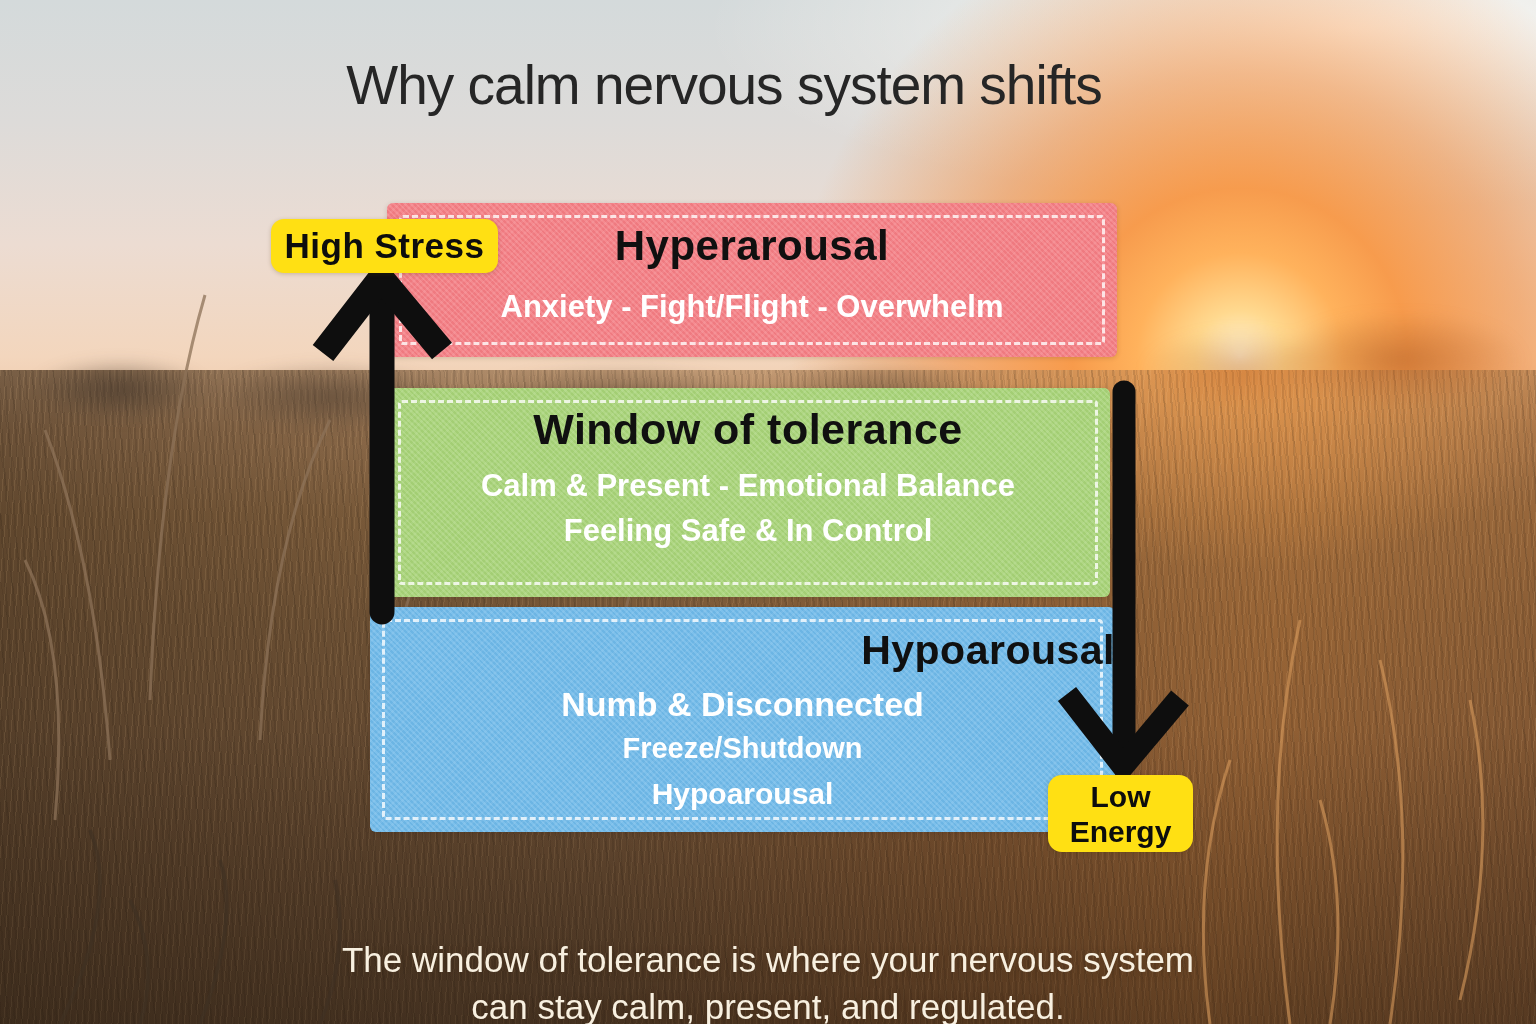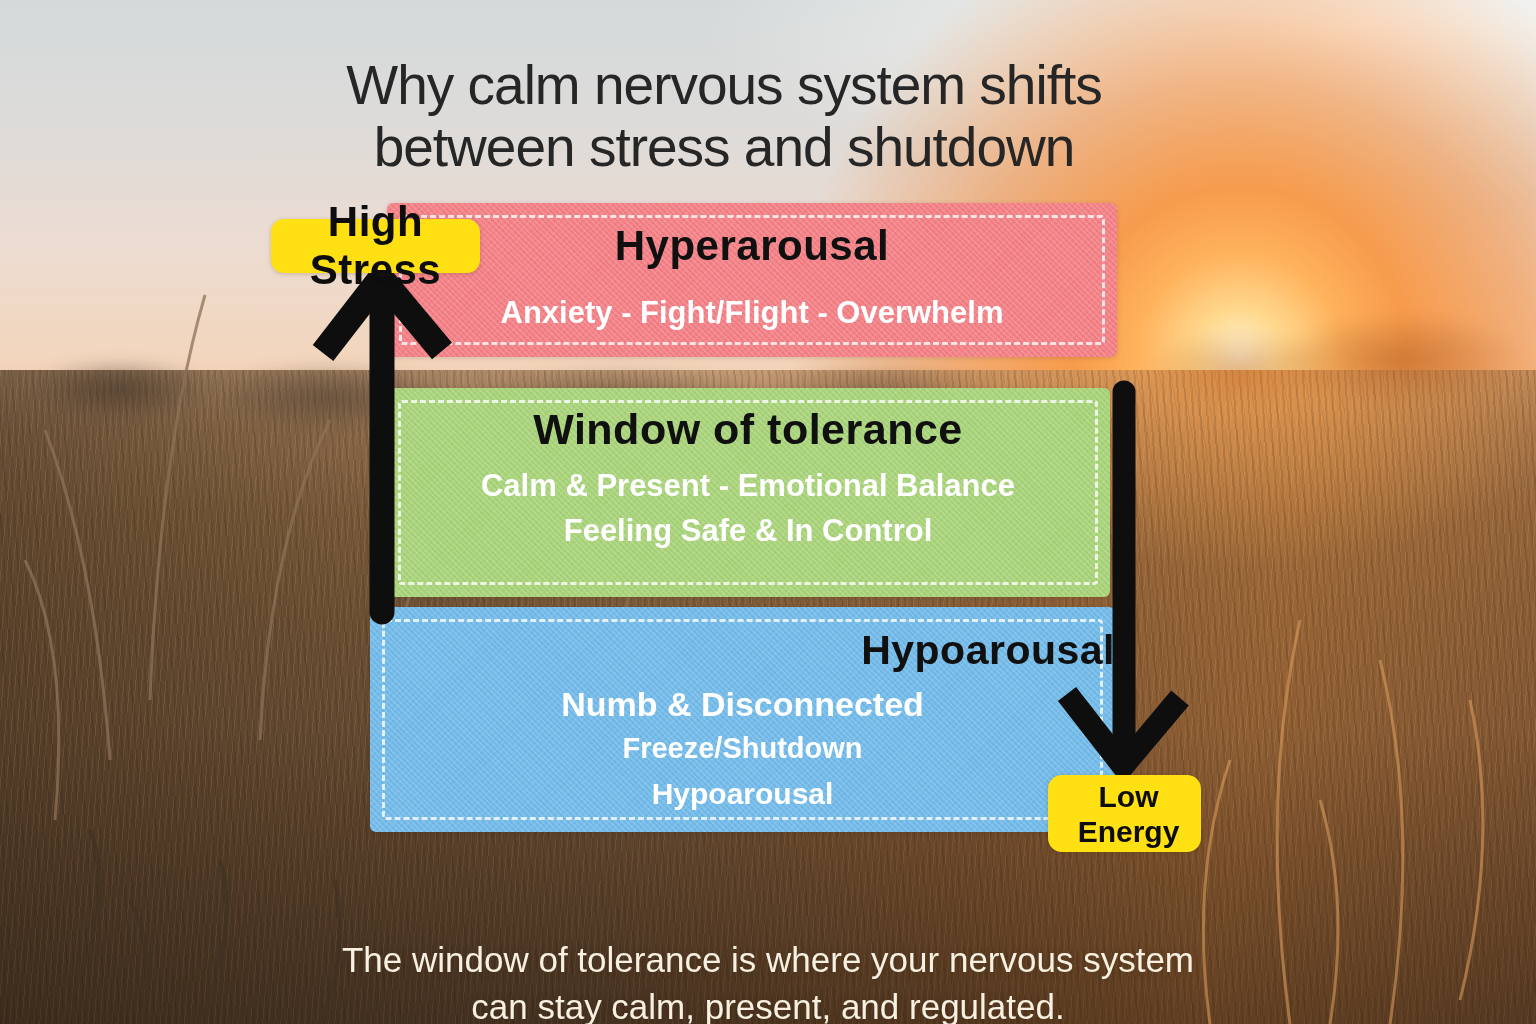--- a/index.html
+++ b/index.html
@@ -65,38 +65,38 @@
       repeating-linear-gradient(-45deg,rgba(255,255,255,.07) 0 2px,rgba(0,0,0,0) 2px 5px);
   }
   .zone::after{ 
     content:"";position:absolute;inset:12px;border:3px dashed rgba(255,255,255,.78);border-radius:4px;
   }
   .zone .content{position:relative;z-index:2;text-align:center;}
   .zone h2{margin:0;color:#101010;font-weight:800;letter-spacing:.5px;}
   .zone p{margin:0;color:#fff;font-weight:700;}
   .zone-red{left:387px;top:203px;width:730px;height:154px;background:var(--zone-red,#f47d83);}
   .zone-red h2{font-size:42px;line-height:50px;margin-top:18px;}
-  .zone-red p{font-size:31px;line-height:36px;margin-top:24px;}
+  .zone-red p{font-size:31px;line-height:36px;margin-top:18px;}
   .zone-green{left:386px;top:388px;width:724px;height:209px;background:var(--zone-green,#a7d377);}
   .zone-green h2{font-size:43px;line-height:52px;margin-top:15px;}
   .zone-green p.l1{font-size:31px;line-height:36px;margin-top:13px;}
   .zone-green p.l2{font-size:31px;line-height:36px;margin-top:9px;}
   .zone-blue{left:370px;top:607px;width:745px;height:225px;background:var(--zone-blue,#6fb9e9);}
   .zone-blue h2{font-size:41px;line-height:50px;margin-top:18px;text-align:right;}
   .zone-blue p.l1{font-size:34px;line-height:36px;margin-top:11px;}
   .zone-blue p.l2{font-size:29px;line-height:36px;margin-top:8px;}
   .zone-blue p.l3{font-size:30px;line-height:36px;margin-top:10px;}
   
   .tag{
     position:absolute;background:var(--label-yellow,#ffe013);color:#0d0d0d;
     font-weight:800;display:flex;align-items:center;justify-content:center;
     text-align:center;box-shadow:0 1px 4px rgba(80,60,10,.25);z-index:5;
   }
-  .tag-high{left:271px;top:219px;width:209px;height:54px;border-radius:13px;font-size:42px;letter-spacing:.5px;}
-  .tag-low{left:1048px;top:775px;width:145px;height:77px;border-radius:14px;font-size:30px;line-height:35px;padding-left:8px;}
+  .tag-high{left:271px;top:219px;width:227px;height:54px;border-radius:13px;font-size:35px;letter-spacing:.5px;}
+  .tag-low{left:1048px;top:775px;width:145px;height:77px;border-radius:14px;font-size:30px;line-height:35px;}
   
   .arrow{position:absolute;z-index:4;pointer-events:none;}
   .arrow path{stroke:var(--arrow-black,#0e0e0e);fill:none;}
 </style>
 </head>
 <body>
 
 <div class="canvas">
 
   <div class="bg-sky"></div>
@@ -121,21 +121,20 @@
     <g stroke="#3f3123" stroke-width="4" fill="none" opacity="0.6">
       <path d="M60,1024 Q120,900 90,830"></path>
       <path d="M200,1024 Q240,920 220,860"></path>
       <path d="M320,1024 Q350,950 335,880"></path>
       <path d="M140,1024 Q160,960 130,900"></path>
     </g>
   </svg>
 
   <div class="title">
     <div>Why calm nervous system shifts</div>
-    <div>between stress and shutdown</div>
   </div>
 
   <div class="zone zone-red">
     <div class="content">
       <h2>Hyperarousal</h2>
       <p>Anxiety - Fight/Flight - Overwhelm</p>
     </div>
   </div>
 
   <div class="zone zone-green">

